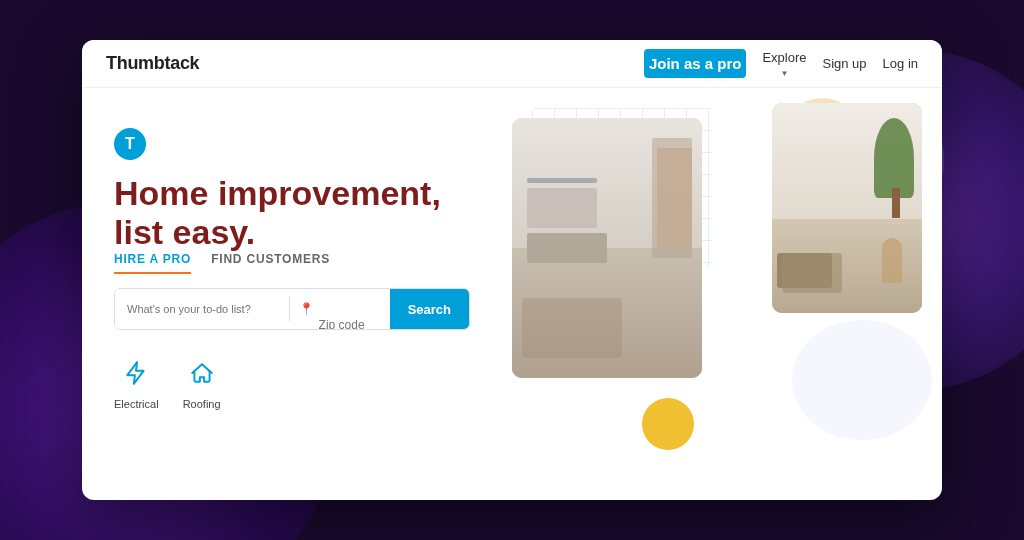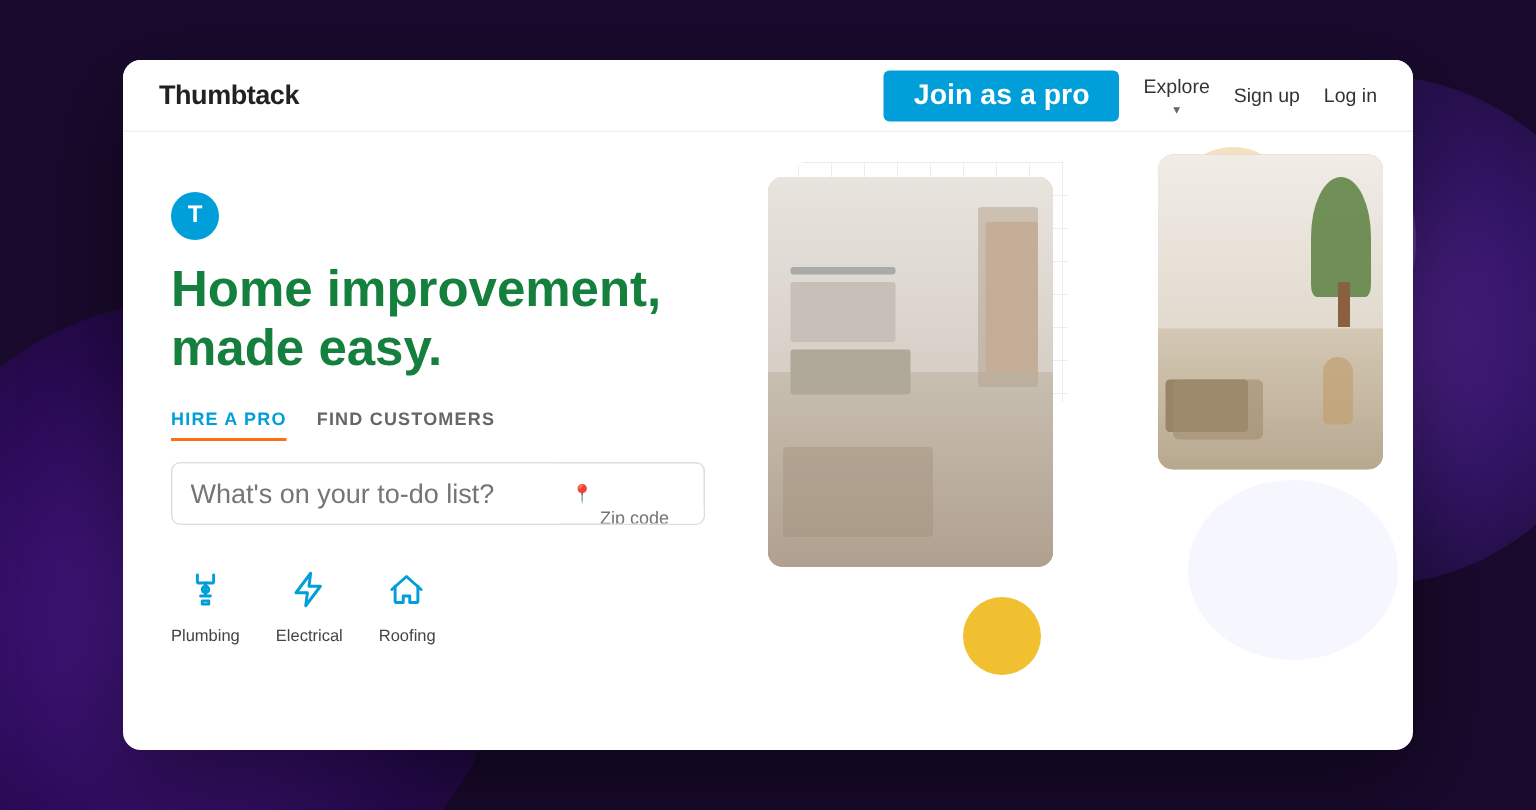--- a/index.html
+++ b/index.html
@@ -80,22 +80,22 @@
     .nav-right {
       display: flex;
       align-items: center;
       gap: 16px;
     }
     .btn-join {
       background: #009fd9;
       color: #fff;
       border: none;
       border-radius: 4px;
-      padding: 6px 20px;
-      font-size: 19px;
+      padding: 6px 5px;
+      font-size: 15px;
       font-weight: 600;
       cursor: pointer;
     }
     .nav-link {
       font-size: 13px;
       color: #333;
       cursor: pointer;
       display: flex;
       align-items: center;
       gap: 3px;
@@ -133,23 +133,22 @@
       justify-content: center;
       color: #fff;
       font-weight: 800;
       font-size: 16px;
       margin-bottom: 14px;
     }
 
     .headline {
       font-size: 34px;
       font-weight: 800;
-      color: #15803d;
+      color: #7f1d1d;
       line-height: 1.15;
-      margin-bottom: 20px;
     }
 
     
     .tabs {
       display: flex;
       gap: 20px;
       margin-bottom: 14px;
     }
     .tab {
       font-size: 12px;
@@ -175,21 +174,21 @@
       border-radius: 6px;
       overflow: hidden;
       margin-bottom: 24px;
       height: 42px;
     }
     .search-input {
       flex: 1;
       border: none;
       outline: none;
       padding: 0 12px;
-      font-size: 18px;
+      font-size: 11px;
       color: #999;
     }
     .search-divider {
       width: 1px;
       background: #ddd;
       margin: 8px 0;
     }
     .zip-input {
       width: 100px;
       border: none;
@@ -405,50 +404,40 @@
   <div class="main-content">
 
     <div class="left-section">
 
       <div class="thumbtack-logo-icon">
         <span>T</span>
       </div>
 
       <h1 class="headline">
         <span>Home improvement,</span><br>
-        <span>made easy.</span>
+        <span>list easy.</span>
       </h1>
 
       <div class="tabs">
         <div class="tab active">HIRE A PRO</div>
         <div class="tab inactive">FIND CUSTOMERS</div>
       </div>
 
       <div class="search-bar">
         <input class="search-input" type="text" placeholder="What's on your to-do list?" style="">
         <div class="search-divider"></div>
         <div class="zip-input">
           <span class="zip-icon">📍</span>
           <input type="text" style="border: none; outline: none; width: 70px; font-size: 12px; color: rgb(153, 153, 153); margin-top: 32px;" placeholder="Zip code">
         </div>
         <button class="btn-search">Search</button>
       </div>
 
       <div class="categories">
 
-        <div class="category-item">
-          <div class="category-icon">
-            <svg class="icon-svg" viewBox="0 0 24 24">
-              <path d="M7 3v4a1 1 0 001 1h8a1 1 0 001-1V3"></path>
-              <path d="M12 8v8M9 16h6M10 19h4v2h-4z"></path>
-              <circle cx="12" cy="12" r="2"></circle>
-            </svg>
-          </div>
-          <span class="category-label">Plumbing</span>
-        </div>
 
 
 
         <div class="category-item">
           <div class="category-icon">
             <svg class="icon-svg" viewBox="0 0 24 24">
               <path d="M13 2L4 14h7l-1 8 9-12h-7z"></path>
             </svg>
           </div>
           <span class="category-label">Electrical</span>

